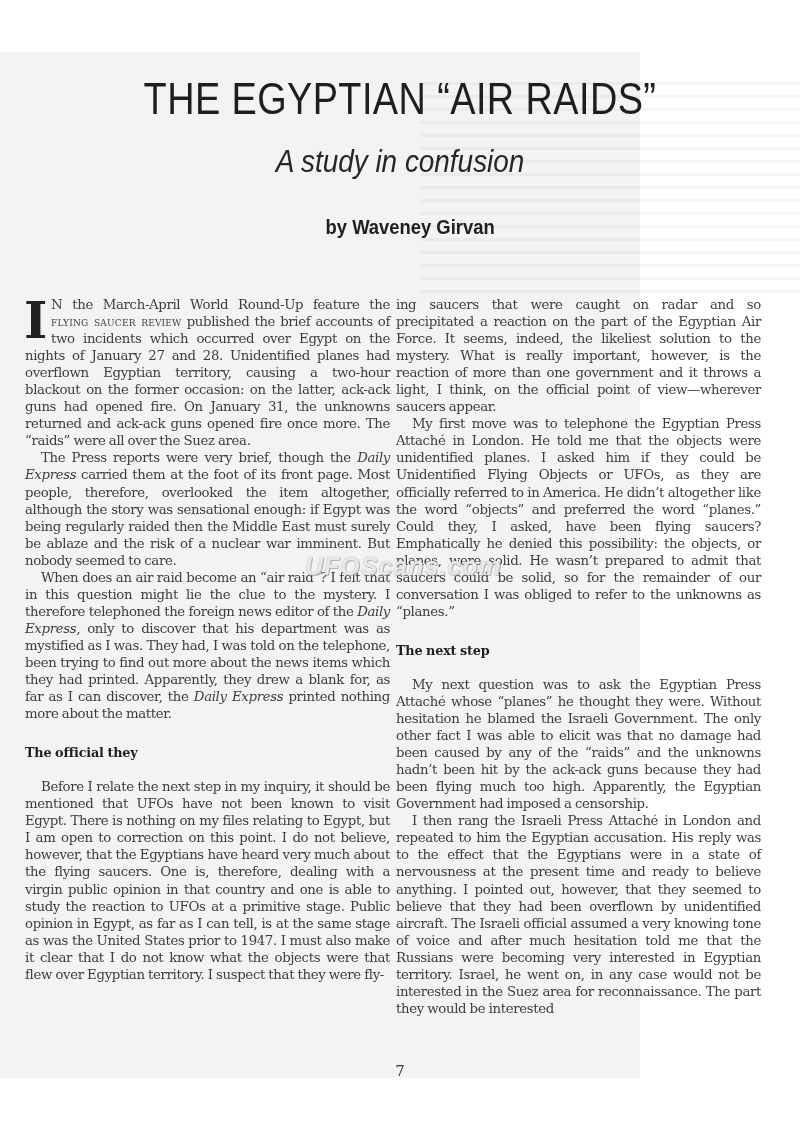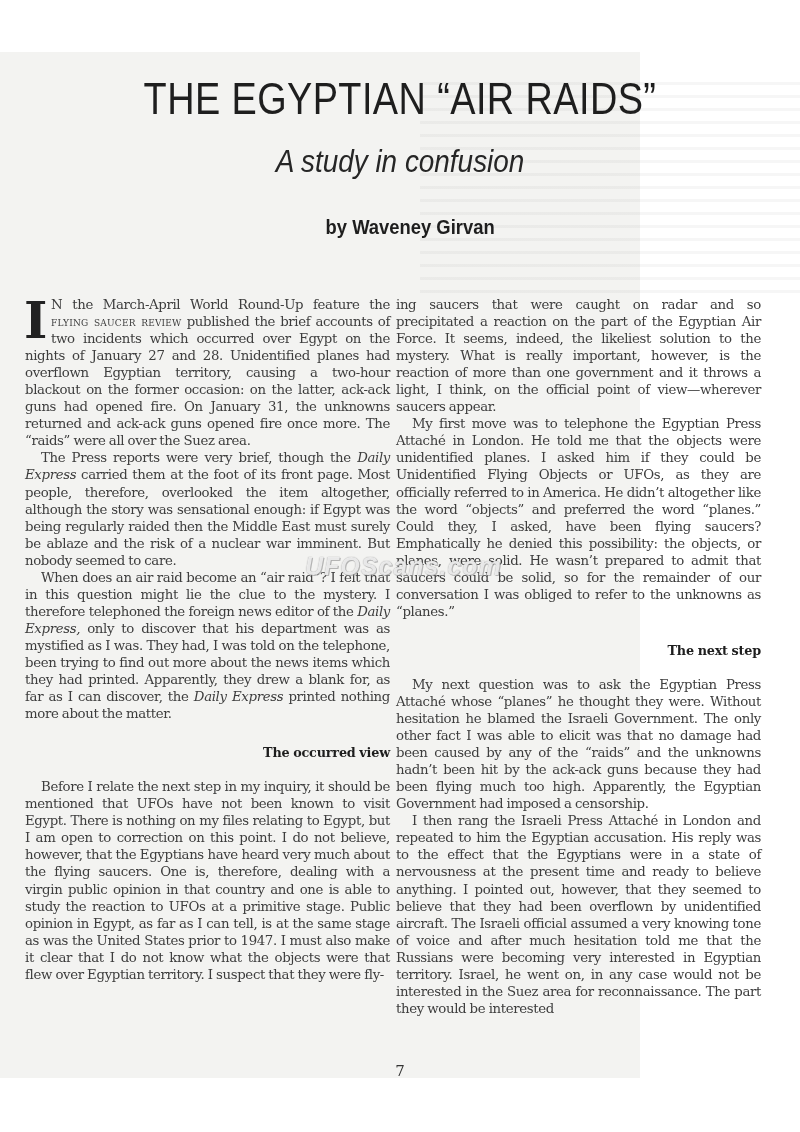--- a/index.html
+++ b/index.html
@@ -49,21 +49,21 @@
   .col p.cont { text-indent: 0; }
 
   .dropcap {
     float: left; font-family: "DejaVu Serif", serif; font-weight: 700;
     font-size: 50px; line-height: 44px; height: 46px; margin: 3px 4px 0 -1px; color: #222;
   }
   .smallcaps { font-variant: small-caps; letter-spacing: 0.2px; font-size: 13px; }
   .it { font-style: italic; }
 
   .subhead {
-    text-align: right; font-family: "DejaVu Serif", serif; font-weight: 700;
+    text-align: left; font-family: "DejaVu Serif", serif; font-weight: 700;
     font-size: 12.8px; color: #1e1e1e; margin: 22px 0 17px 0; letter-spacing: -0.2px;
   }
 
   .watermark {
     position: absolute; left: 305px; top: 552px;
     font-family: "Liberation Sans", sans-serif; font-size: 25px; font-weight: 700;
     color: rgba(255,255,255,0.82); letter-spacing: 1px;
     text-shadow: 0 0 1px rgba(120,120,120,0.9), 1px 1px 0 rgba(150,150,150,0.6);
     pointer-events: none;
     font-style: italic;
@@ -81,21 +81,21 @@
   <div class="ghost"></div>
 
   <h1 class="title">THE EGYPTIAN “AIR RAIDS”</h1>
   <div class="subtitle">A study in confusion</div>
   <div class="byline">by Waveney Girvan</div>
 
   <div class="col col-left">
     <p class="first"><span class="dropcap">I</span><span>N the March-April World Round-Up feature the </span><span class="smallcaps">flying saucer review</span><span> published the brief accounts of two incidents which occurred over Egypt on the nights of January 27 and 28. Unidentified planes had overflown Egyptian territory, causing a two-hour blackout on the former occasion: on the latter, ack-ack guns had opened fire. On January 31, the unknowns returned and ack-ack guns opened fire once more. The “raids” were all over the Suez area.</span></p>
     <p><span>The Press reports were very brief, though the </span><span class="it">Daily Express</span><span> carried them at the foot of its front page. Most people, therefore, overlooked the item altogether, although the story was sensational enough: if Egypt was being regularly raided then the Middle East must surely be ablaze and the risk of a nuclear war imminent. But nobody seemed to care.</span></p>
     <p><span>When does an air raid become an “air raid”? I felt that in this question might lie the clue to the mystery. I therefore telephoned the foreign news editor of the </span><span class="it">Daily Express,</span><span> only to discover that his department was as mystified as I was. They had, I was told on the telephone, been trying to find out more about the news items which they had printed. Apparently, they drew a blank for, as far as I can discover, the </span><span class="it">Daily Express</span><span> printed nothing more about the matter.</span></p>
-    <div class="subhead">The occurred view</div>
+    <div class="subhead">The official they</div>
     <p>Before I relate the next step in my inquiry, it should be mentioned that UFOs have not been known to visit Egypt. There is nothing on my files relating to Egypt, but I am open to correction on this point. I do not believe, however, that the Egyptians have heard very much about the flying saucers. One is, therefore, dealing with a virgin public opinion in that country and one is able to study the reaction to UFOs at a primitive stage. Public opinion in Egypt, as far as I can tell, is at the same stage as was the United States prior to 1947. I must also make it clear that I do not know what the objects were that flew over Egyptian territory. I suspect that they were fly-</p>
   </div>
 
   <div class="col col-right">
     <p class="cont">ing saucers that were caught on radar and so precipitated a reaction on the part of the Egyptian Air Force. It seems, indeed, the likeliest solution to the mystery. What is really important, however, is the reaction of more than one government and it throws a light, I think, on the official point of view—wherever saucers appear.</p>
     <p>My first move was to telephone the Egyptian Press Attaché in London. He told me that the objects were unidentified planes. I asked him if they could be Unidentified Flying Objects or UFOs, as they are officially referred to in America. He didn’t altogether like the word “objects” and preferred the word “planes.” Could they, I asked, have been flying saucers? Emphatically he denied this possibility: the objects, or planes, were solid. He wasn’t prepared to admit that saucers could be solid, so for the remainder of our conversation I was obliged to refer to the unknowns as “planes.”</p>
     <div class="subhead">The next step</div>
     <p>My next question was to ask the Egyptian Press Attaché whose “planes” he thought they were. Without hesitation he blamed the Israeli Government. The only other fact I was able to elicit was that no damage had been caused by any of the “raids” and the unknowns hadn’t been hit by the ack-ack guns because they had been flying much too high. Apparently, the Egyptian Government had imposed a censorship.</p>
     <p>I then rang the Israeli Press Attaché in London and repeated to him the Egyptian accusation. His reply was to the effect that the Egyptians were in a state of nervousness at the present time and ready to believe anything. I pointed out, however, that they seemed to believe that they had been overflown by unidentified aircraft. The Israeli official assumed a very knowing tone of voice and after much hesitation told me that the Russians were becoming very interested in Egyptian territory. Israel, he went on, in any case would not be interested in the Suez area for reconnaissance. The part they would be interested</p>
   </div>

